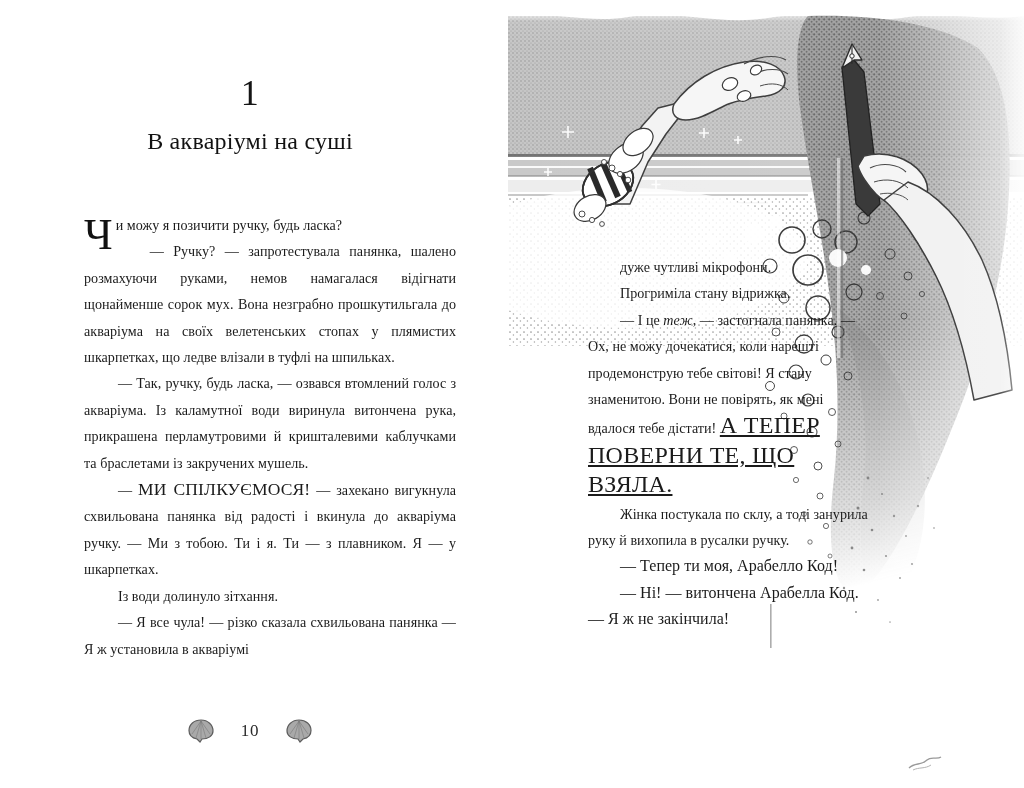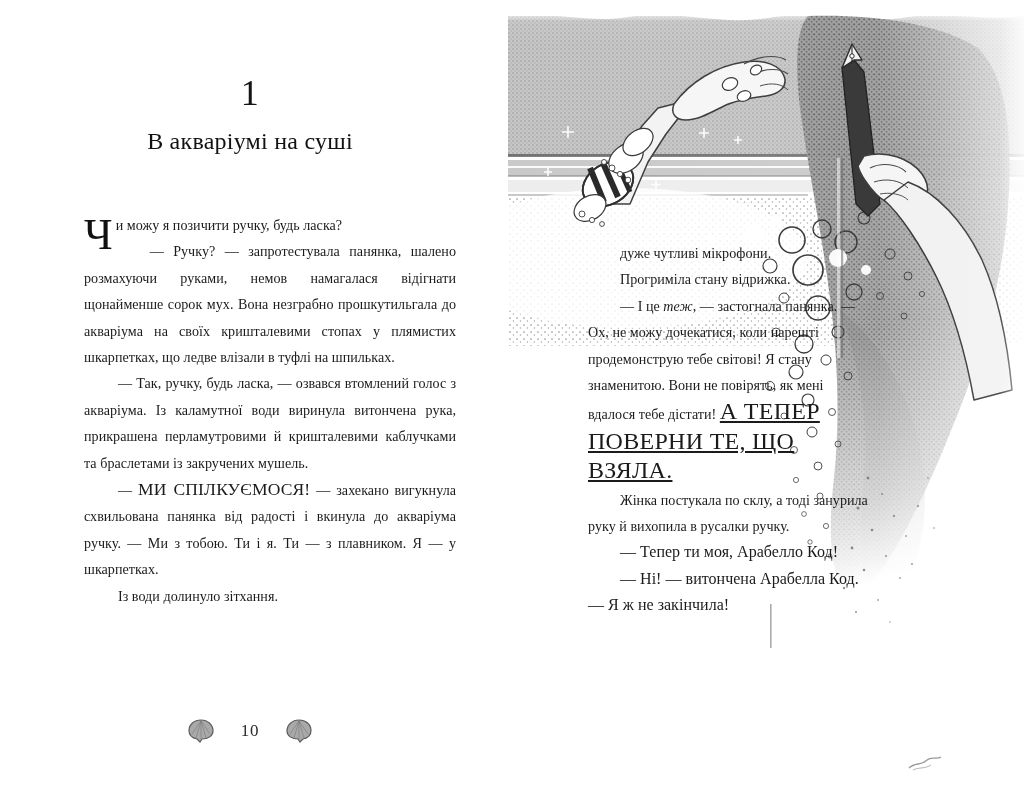--- a/index.html
+++ b/index.html
@@ -94,21 +94,21 @@
     font-size: 24px;
     letter-spacing: 0.012em;
     text-decoration: underline;
   }
   .ital { font-style: italic; }
   .upname { font-size: 16px; }
 
   
   #page-right {
     position: absolute;
-    left: 512px; top: 2px;
+    left: 512px; top: 16px;
     width: 512px; height: 576px;
   }
 
   .col-right {
     position: absolute;
     left: 76px;
     top: 238px;
     width: 282px;
   }
   .col-right .bodytext { text-align: left; }
@@ -399,28 +399,29 @@
 
     <div class="chapter-number">1</div>
 
     <div class="chapter-title">В акваріумі на суші</div>
 
     <div class="col-left">
       <div class="bodytext">
 
         <p class="dropcap-para"><span class="dropcap">Ч</span><span>и можу я позичити ручку, будь ласка?</span></p>
 
-        <p><span>— Ручку? — запротестувала панянка, шалено розмахуючи руками, немов намагалася відігнати щонайменше сорок мух. Вона незграбно прошкутильгала до акваріума на своїх кришталевими стопах у плямистих шкарпетках, що ледве влізали в туфлі на шпильках.</span></p>
+        <p><span>— Ручку? — запротестувала панянка, шалено розмахуючи руками, немов намагалася відігнати щонайменше сорок мух. Вона незграбно прошкутильгала до акваріума на своїх велетенських стопах у плямистих шкарпетках, що ледве влізали в туфлі на шпильках.</span></p>
 
         <p><span>— Так, ручку, будь ласка, — озвався втомлений голос з акваріума. Із каламутної води виринула витончена рука, прикрашена перламутровими й кришталевими каблучками та браслетами із закручених мушель.</span></p>
 
         <p><span>— </span><span class="caps">МИ СПІЛКУЄМОСЯ!</span><span> — захекано вигукнула схвильована панянка від радості і вкинула до акваріума ручку. — Ми з тобою. Ти і я. Ти — з плавником. Я — у шкарпетках.</span></p>
 
         <p><span>Із води долинуло зітхання.</span></p>
 
+        <p><span>— Я все чула! — різко сказала схвильована панянка — Я ж установила в акваріумі</span></p>
 
       </div>
     </div>
 
     <div class="folio folio-left">
       <svg class="shell" width="28" height="26" viewBox="0 0 28 26">
         <path d="M14,2 C21,2 26,7 26,13 C26,18 21,21 15,21 L13,24 L10,21 C5,20 2,17 2,12.5 C2,6.5 7,2 14,2 Z" fill="#a9a9a9" stroke="#5d5d5d" stroke-width="1.2"></path>
         <path d="M14,3 L9,20 M14,3 L14,21 M14,3 L19,20 M14,3 L5,16 M14,3 L23,16" fill="none" stroke="#777" stroke-width="0.7" opacity="0.8"></path>
       </svg>
       <span class="folio-num">10</span>

